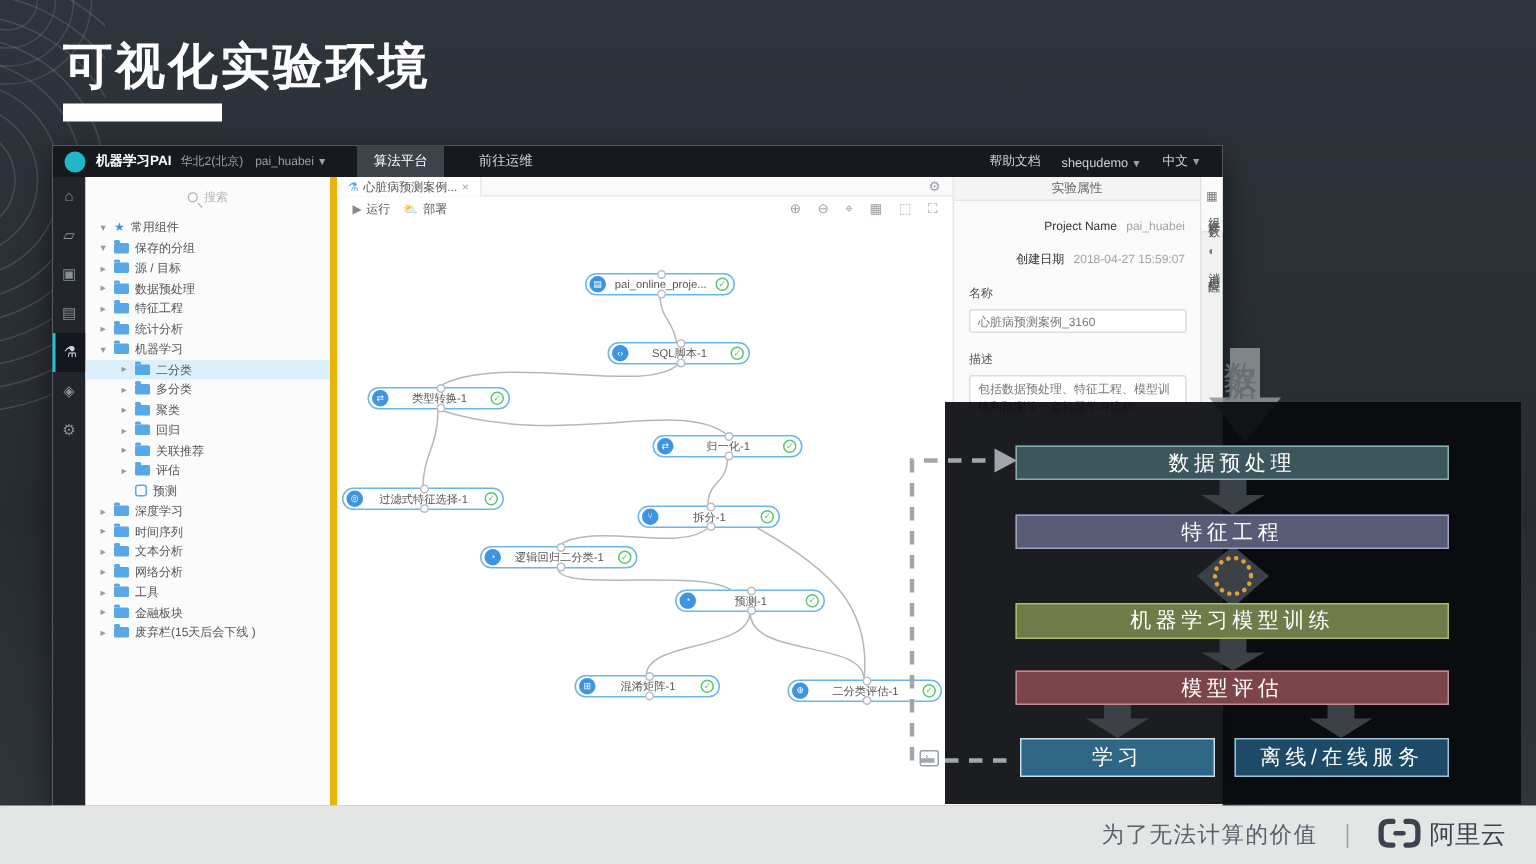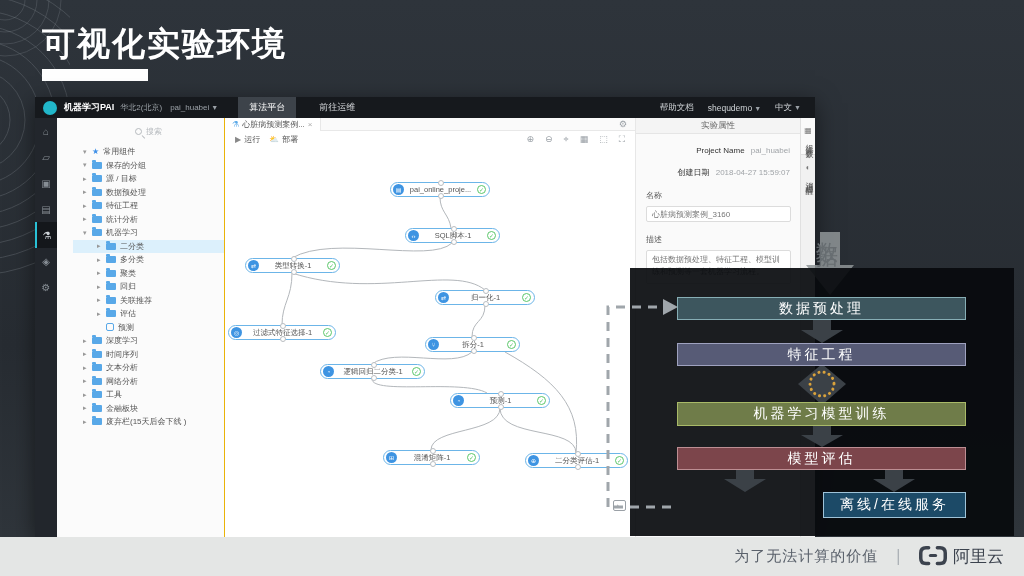--- a/index.html
+++ b/index.html
@@ -34,21 +34,21 @@
   .caret-down { font-size:7px; color:#9aa0a6; margin-left:2px; }
 
   
   .rail { position:absolute; left:0; top:21px; width:22px; height:419px; background:#22262c; }
   .rail-icon { width:22px; height:26px; display:flex; align-items:center; justify-content:center;
                color:#878e95; font-size:10px; }
   .rail-icon.active { background:#14171b; color:#cfd4d8; border-left:2px solid #29c1d6; }
 
   
   .sidebar { position:absolute; left:22px; top:21px; width:168px; height:419px; background:#fbfbfb;
-             border-right:1px solid #eab308; overflow:hidden;padding-left:16px; }
+             border-right:5px solid #eab308; overflow:hidden; }
   .search { margin:6px 10px; height:15px; display:flex; align-items:center; justify-content:center;
             gap:4px; color:#b6babe; font-size:8px; }
   .lens { width:7px; height:7px; border:1px solid #b6babe; border-radius:50%; position:relative; }
   .lens::after { content:""; position:absolute; left:6px; top:6px; width:4px; height:1px; background:#b6babe;
                  transform:rotate(45deg); transform-origin:left center; }
   .tree { list-style:none; }
   .tree li { height:13.5px; display:flex; align-items:center; font-size:8px; color:#555; padding-left:10px; }
   .tree li.lvl1 { padding-left:24px; }
   .tree li.selected { background:#dcf0fc; }
   .caret { width:9px; color:#999; font-size:7px; flex:none; }
@@ -449,20 +449,21 @@
       <path d="M106,202 h18 v9 h12 l-21,13 -21,-13 h12 z"></path>
       <path d="M255,202 h18 v9 h12 l-21,13 -21,-13 h12 z"></path>
       <path d="M192,96 L216,116 L192,137 L168,116 Z"></path>
     </g>
     <circle cx="192" cy="116" r="12" fill="none" stroke="#d9a23c" stroke-width="3" stroke-dasharray="0.1,5.2" stroke-linecap="round"></circle>
   </svg>
   <div class="flow-box fb1">数据预处理</div>
   <div class="flow-box fb2">特征工程</div>
   <div class="flow-box fb3">机器学习模型训练</div>
   <div class="flow-box fb4">模型评估</div>
+  <div class="flow-box fb5">学习</div>
   <div class="flow-box fb6">离线/在线服务</div>
 </div>
 
 <svg class="dash-svg" width="1024" height="576">
   <g fill="none" stroke="#a0a6ab" stroke-width="3" stroke-dasharray="9,7">
     <path d="M608,507 V307 H662"></path>
     <path d="M614,507 H676"></path>
   </g>
   <polygon points="663,299 678,307 663,315" fill="#a0a6ab"></polygon>
 </svg>

